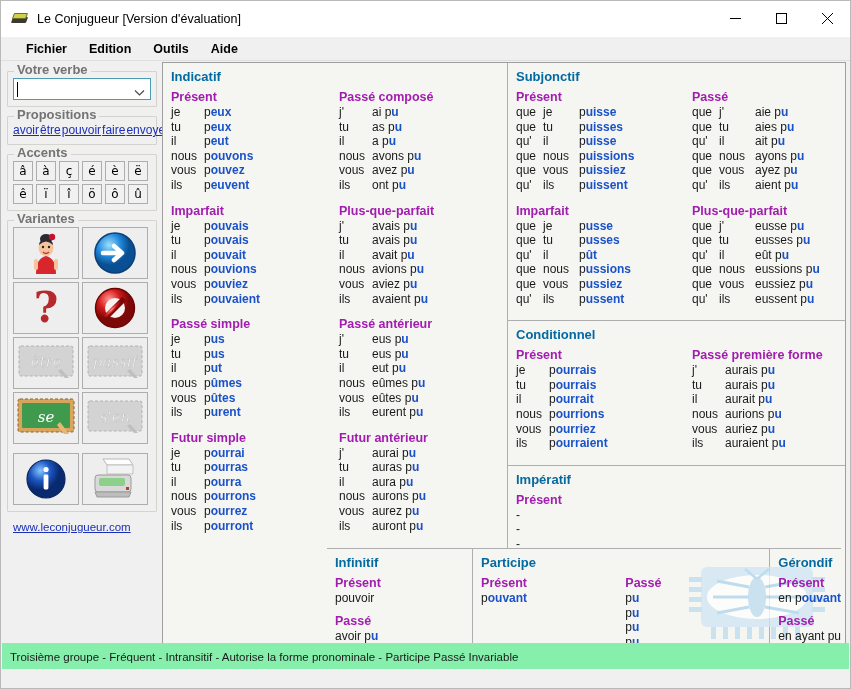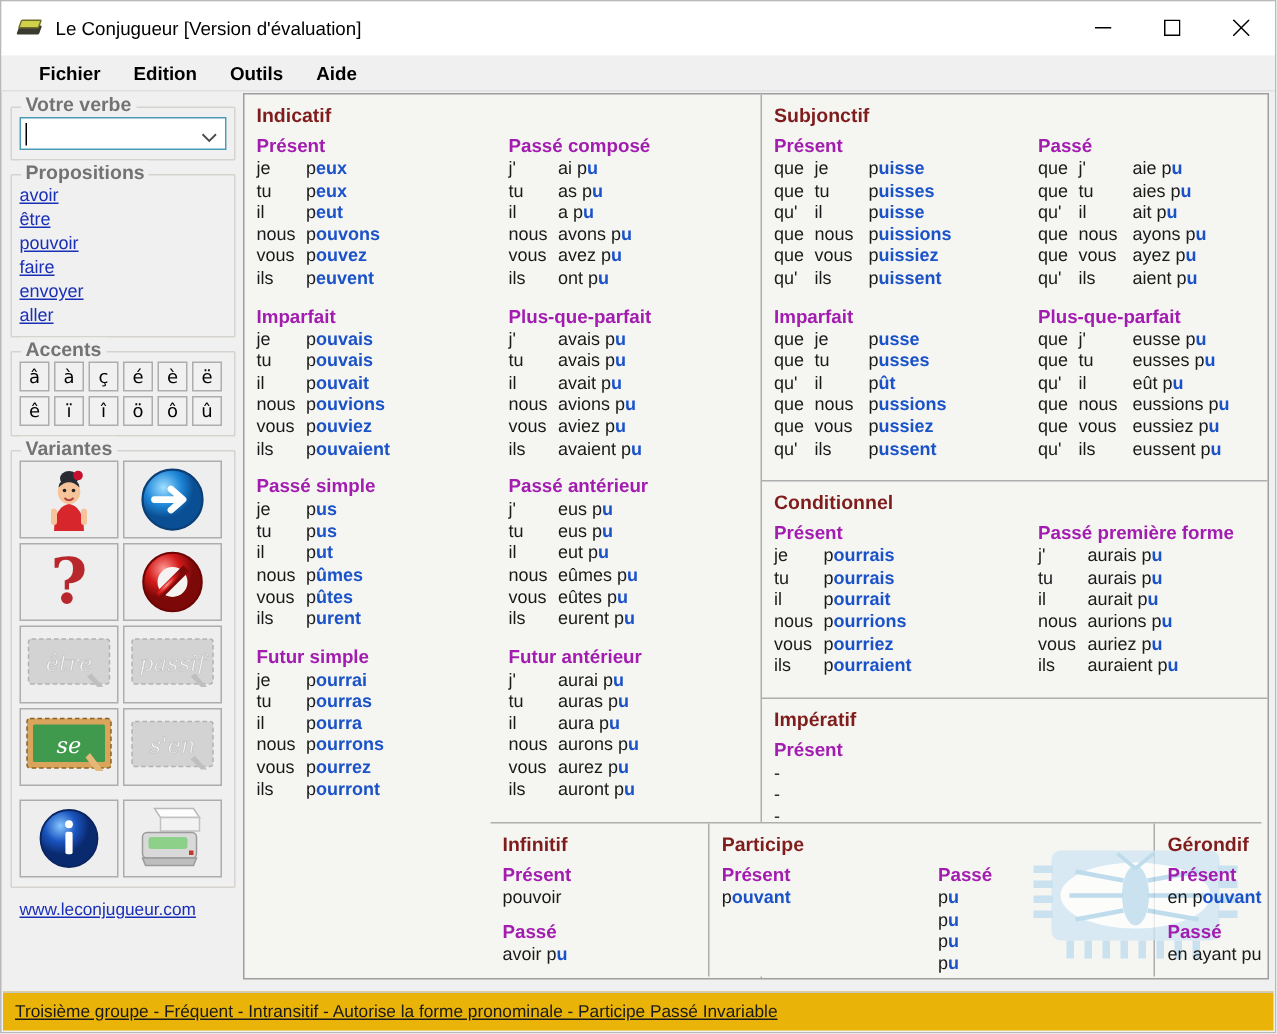--- a/index.html
+++ b/index.html
@@ -112,21 +112,21 @@
     background: transparent;
   }
   .verb-caret {
     position:absolute; left:3px; top:3px; width:1px; height:15px; background:#000;
   }
   .combo-arrow {
     position: absolute; right: 5px; top: 5px;
     width: 11px; height: 11px;
   }
 
-  .prop-list { display: flex; flex-direction: column; gap: 1px; text-align: center; }
+  .prop-list { display: flex; gap: 1px; text-align: center; }
   .prop-link {
     font-size: 12px; color: #1a2fb8;
     text-decoration: underline;
     line-height: 15px;
     width: fit-content;
   }
 
   .accent-rows { display:flex; flex-direction:column; gap:3px; }
   .accent-row { display:flex; gap:3px; }
   .accent-btn {
@@ -170,21 +170,21 @@
   .col-half {
     flex: 1 1 50%;
     position: relative;
     display: flex; flex-direction: column;
   }
   .col-half.left-half { border-right: 1px solid #aeaeae; }
 
   .mood-block { padding: 6px 0 0 8px; position: relative; }
   .mood-block.with-top-rule { border-top: 1px solid #aeaeae; margin-top: 3px; }
   .mood-title {
-    font-size: 13px; font-weight: bold; color: #7f1d1d;
+    font-size: 13px; font-weight: bold; color: #0369a1;
     margin-bottom: 6px;
   }
   .tense-cols { display: flex; }
   .tense-col { width: 168px; flex: 0 0 168px; }
   .tense-col.wide { width: 176px; flex: 0 0 176px; }
   .tense-title {
     font-size: 12.5px; font-weight: bold; color: #a21caf;
     margin-bottom: 1px;
   }
   .tense-block { margin-bottom: 11px; }
@@ -214,27 +214,27 @@
   }
   .bottom-cell {
     position: relative;
     padding: 6px 0 0 8px;
   }
   .bottom-cell + .bottom-cell { border-left: 1px solid #aeaeae; }
 
   
   .statusbar {
     position: absolute;
-    left: 1px; right: 1px; bottom: 1px;
+    left: 1px; right: 1px; bottom: 19px;
     height: 26px;
-    background: #eab308;
+    background: #86efac;
     border-top: 1px solid #c9c9c9;
     display: flex; align-items: center;
     padding-left: 8px;
-    font-size: 11.5px; color: #1a1a1a; text-decoration: underline;
+    font-size: 11.5px; color: #1a1a1a;
   }
 
   
   .watermark {
     position: absolute;
     right: 8px; bottom: 6px;
     width: 150px; height: 92px;
     opacity: 0.75;
     pointer-events: none;
   }

